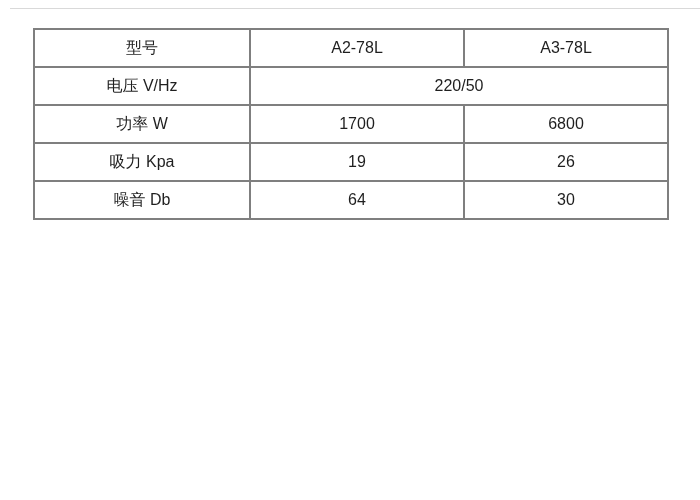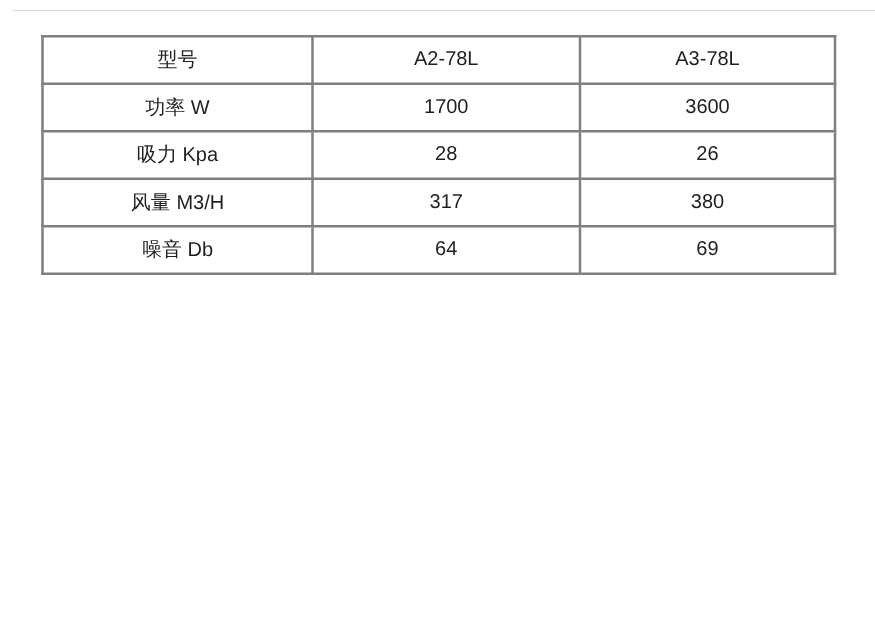--- a/index.html
+++ b/index.html
@@ -60,34 +60,33 @@
         <col class="c2">
         <col class="c3">
       </colgroup>
     <tbody>
       <tr>
         <td>型号</td>
         <td>A2-78L</td>
         <td>A3-78L</td>
       </tr>
       <tr>
+        <td>电压 V/Hz</td>
+        <td colspan="2">220/50</td>
+      </tr>
+      <tr>
         <td>功率 W</td>
         <td>1700</td>
-        <td>3600</td>
+        <td>6800</td>
       </tr>
       <tr>
         <td>吸力 Kpa</td>
-        <td>28</td>
+        <td>19</td>
         <td>26</td>
-      </tr>
-      <tr>
-        <td>风量 M3/H</td>
-        <td>317</td>
-        <td>380</td>
       </tr>
       <tr>
         <td>噪音 Db</td>
         <td>64</td>
-        <td>69</td>
+        <td>30</td>
       </tr>
     </tbody>
   </table>
 </div>
 
 </body></html>

